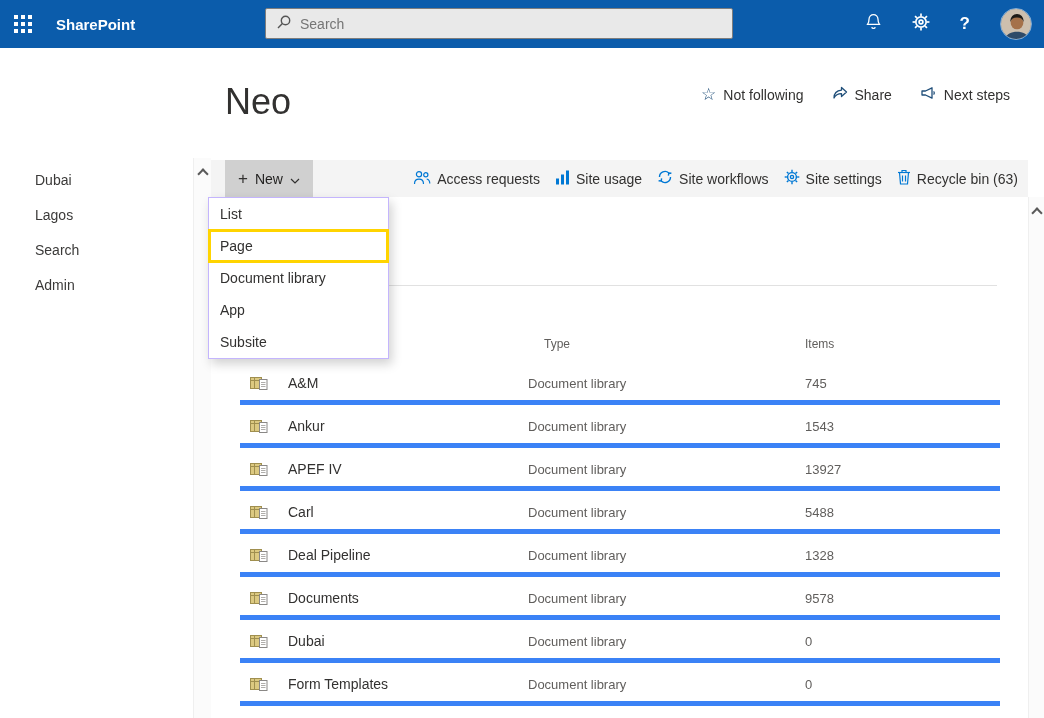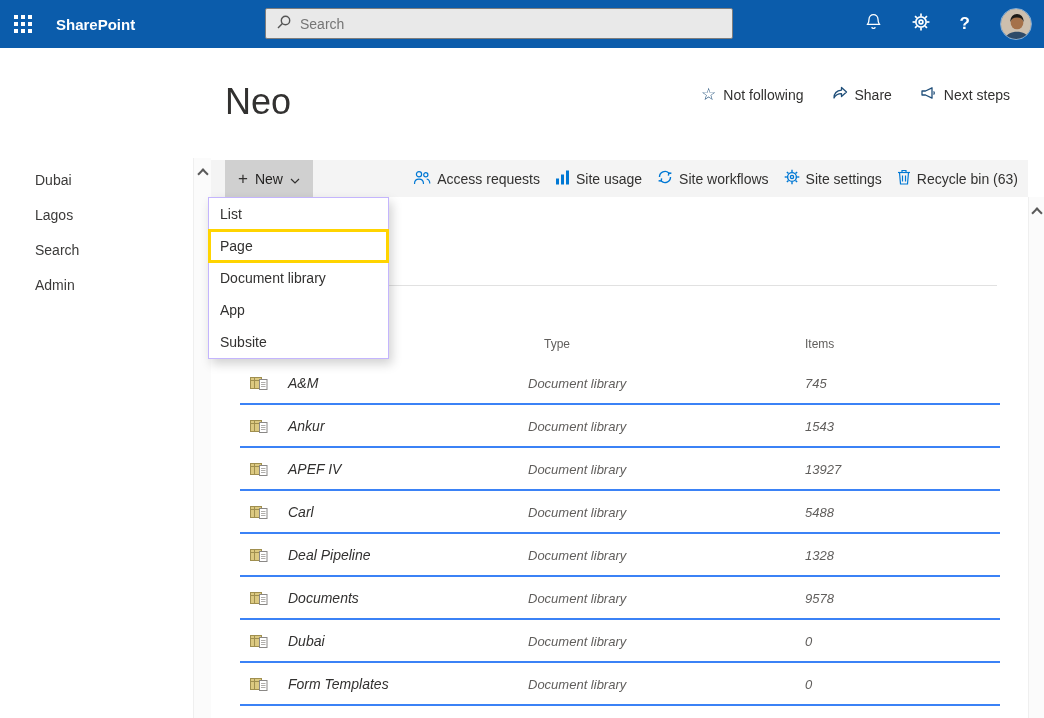--- a/index.html
+++ b/index.html
@@ -56,21 +56,21 @@
   .menu-item{height:32px;line-height:32px;padding-left:11px;font-size:14px;color:var(--text-primary);cursor:pointer;}
   .menu-item.highlighted{outline:3px solid var(--highlight);outline-offset:-2px;}
 
   
   .content{position:absolute;left:211px;top:197px;width:817px;bottom:0;background:#fff;}
   .content-divider{position:absolute;left:29px;top:88px;width:757px;border-top:1px solid #e1e1e1;}
   .col-header{position:absolute;top:140px;font-size:12px;color:var(--text-secondary);cursor:pointer;}
   .col-type{left:317px;margin-left:16px;}
   .col-items{left:594px;}
   .rows{position:absolute;left:29px;right:28px;top:165px;}
-  .t-row{position:relative;height:43px;border-bottom:2px solid #3b82f6;cursor:pointer;font-style:italic;}
+  .t-row{position:relative;height:43px;border-bottom:5px solid #3b82f6;cursor:pointer;}
   .t-row .lib-icon{position:absolute;left:10px;top:13px;}
   .cell-name{position:absolute;left:48px;top:13px;font-size:14px;color:var(--text-primary);}
   .cell-type{position:absolute;left:288px;top:14px;font-size:13px;color:var(--text-secondary);}
   .cell-items{position:absolute;left:565px;top:14px;font-size:13px;color:var(--text-secondary);}
 </style>
 </head>
 <body>
 
 <div class="root">
 

